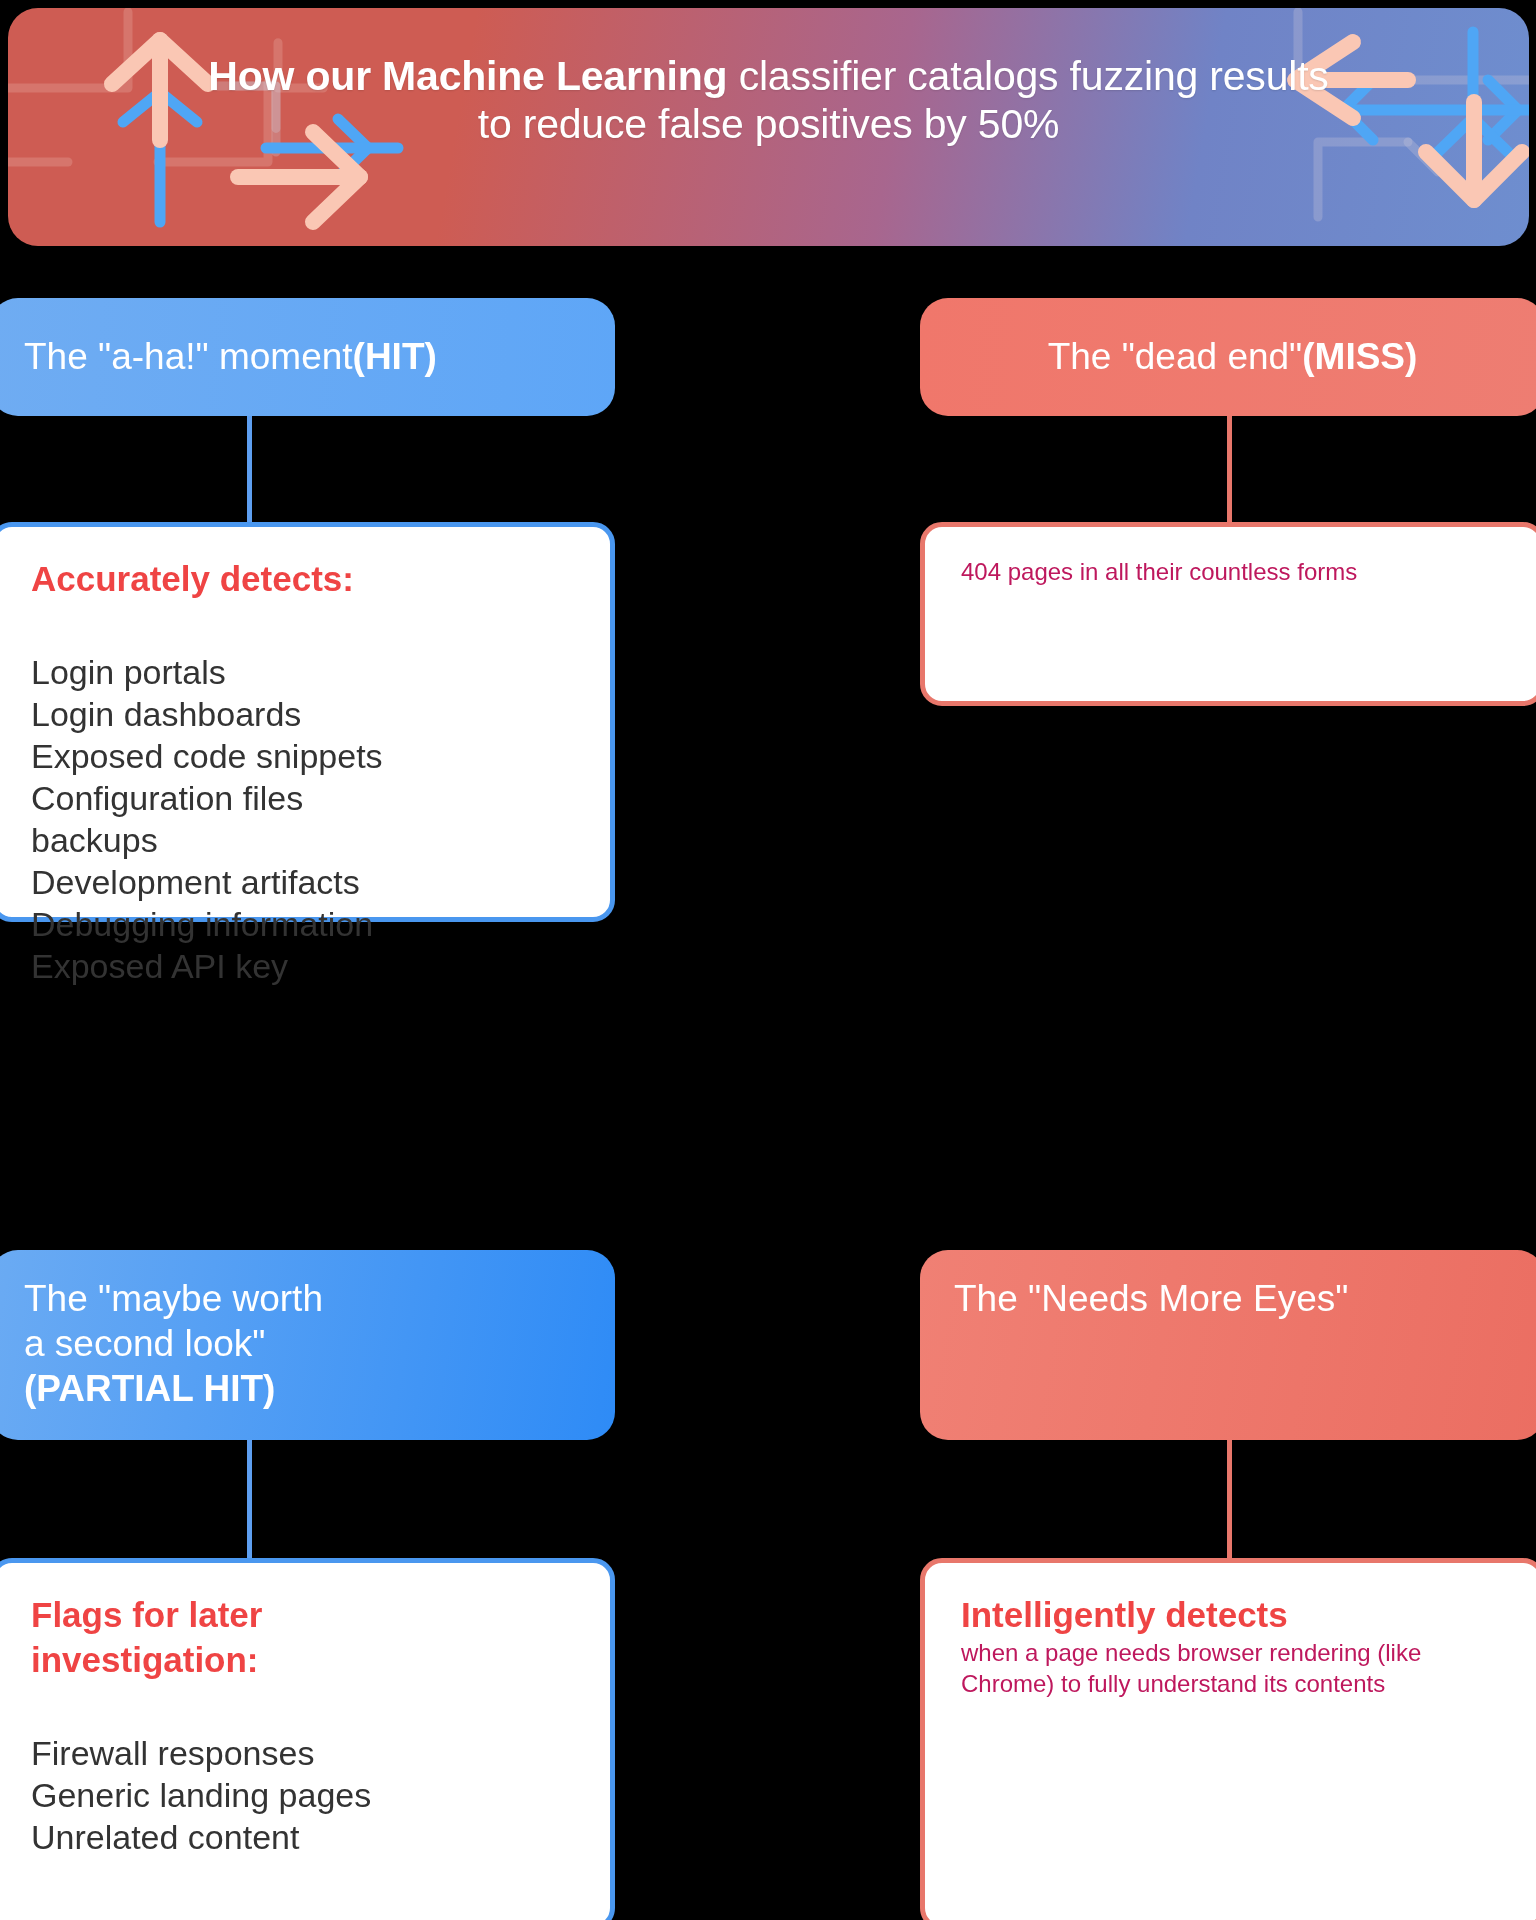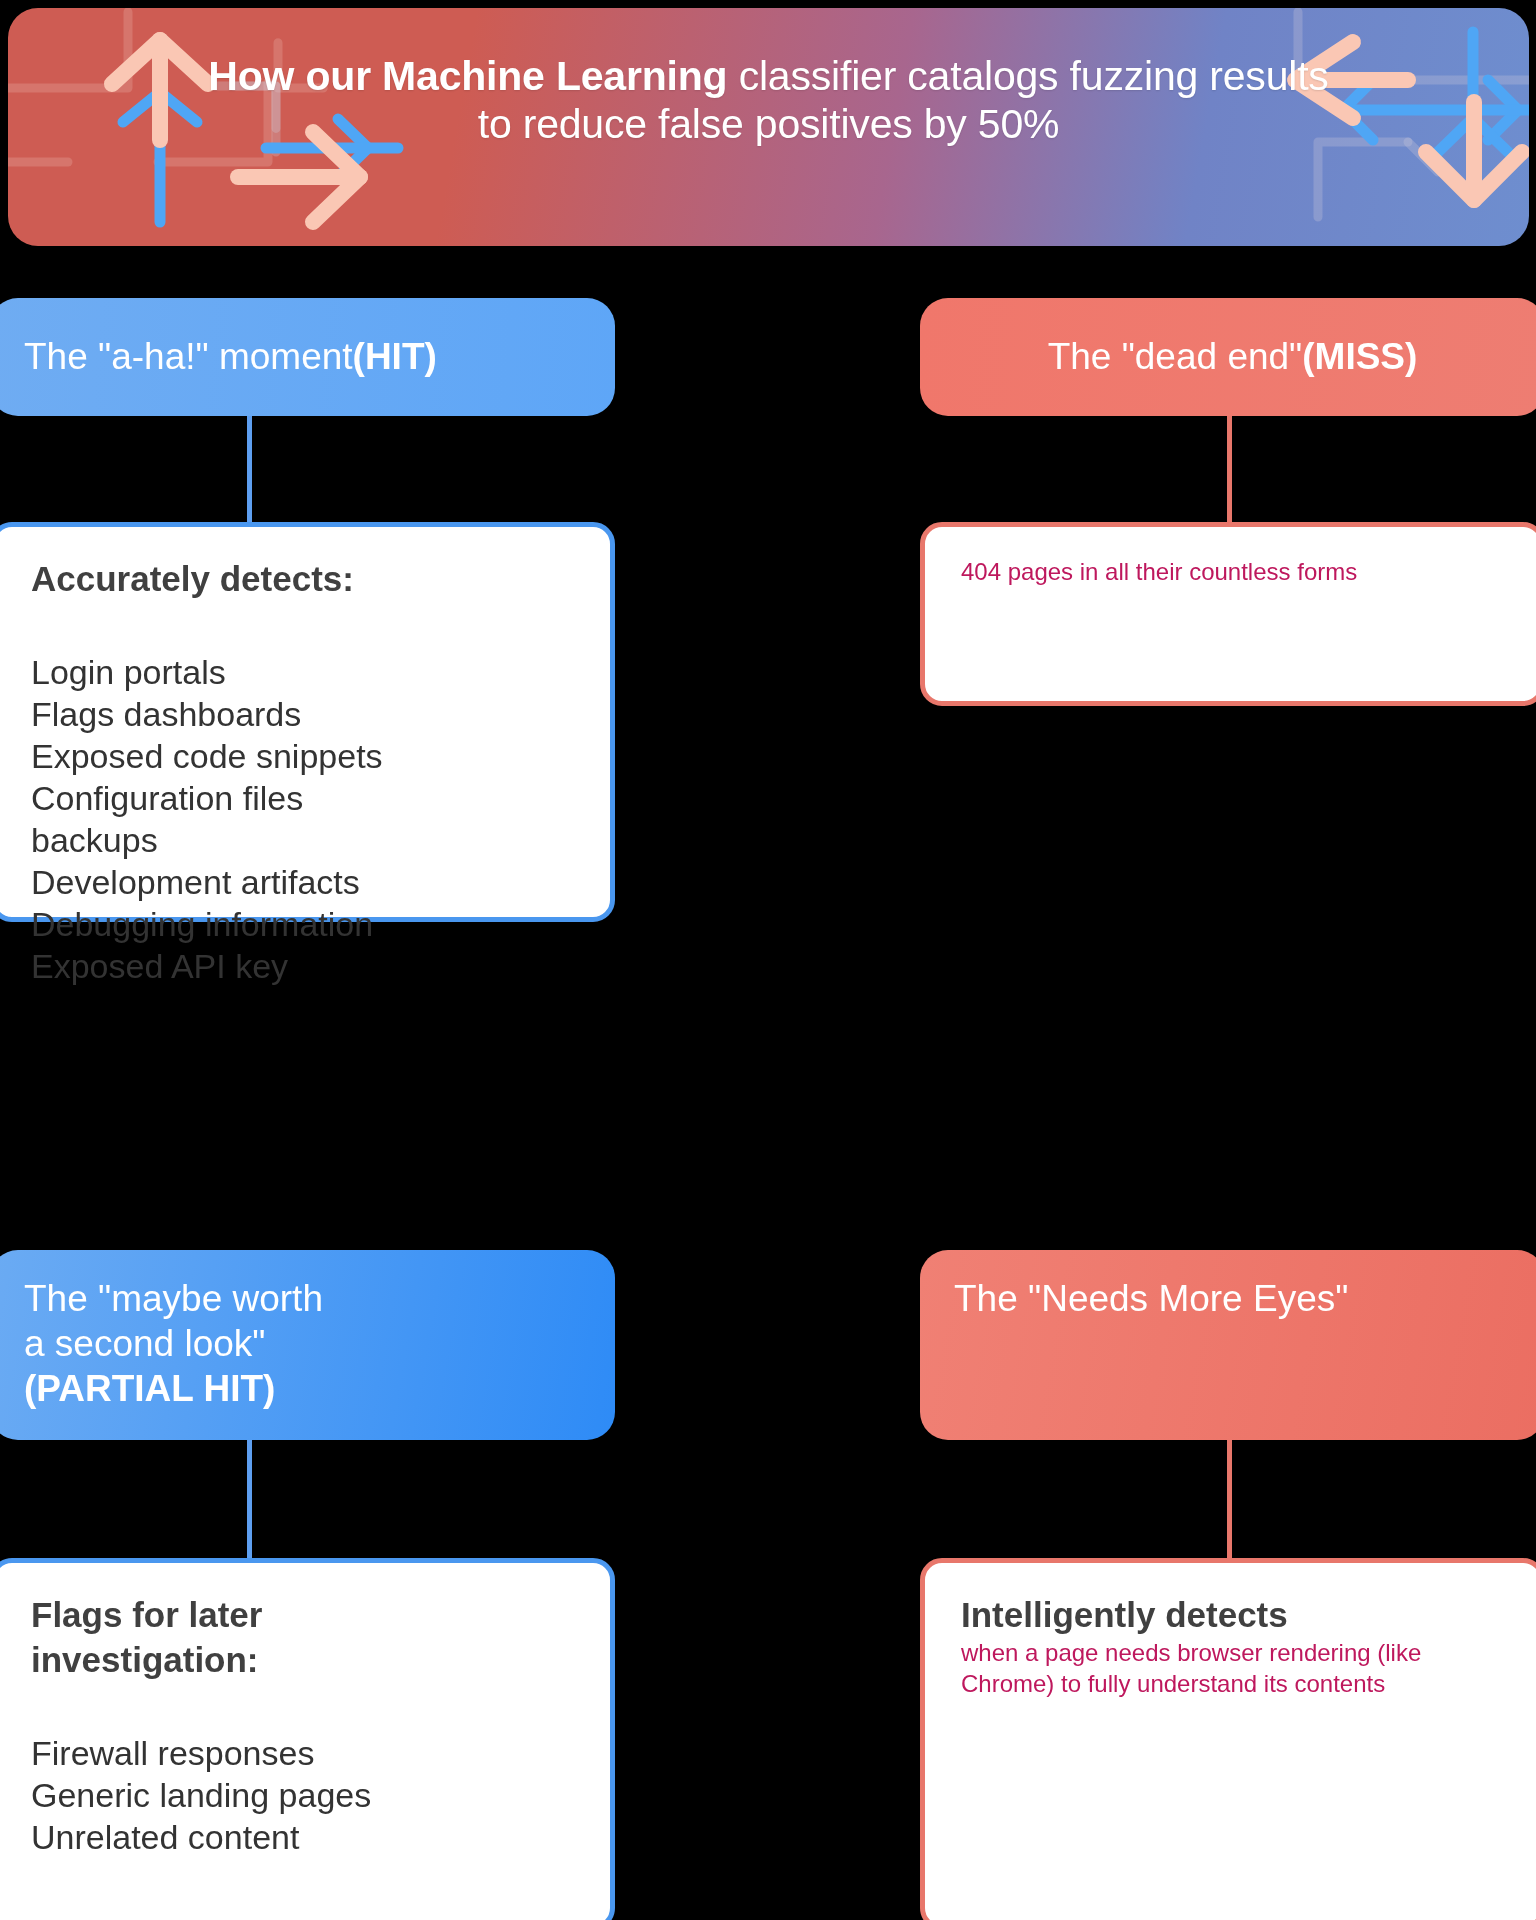--- a/index.html
+++ b/index.html
@@ -105,21 +105,21 @@
     padding: 30px 34px 30px 36px;
     color: #333333;
   }
   .card.blue   { border: 5px solid #4A97EF; }
   .card.salmon { border: 5px solid #E8776B; }
 
   .card-title {
     font-size: 35px;
     font-weight: bold;
     line-height: 1.28;
-    color: #404040;
+    color: #ef4444;
   }
   .card-lead {
     font-size: 24px;
     line-height: 1.28;
     color: #be185d;
   }
   .card-list {
     margin-top: 50px;
     font-size: 34px;
     line-height: 1.235;
@@ -205,21 +205,21 @@
 
   <div class="pill pill-hit">
     <span>The "a-ha!" moment </span>
       <span class="bold">(HIT)</span>
   </div>
 
   <div class="card blue card-hit">
     <div class="card-title">Accurately detects:</div>
     <div class="card-list">
       <div>Login portals</div>
-      <div>Flags dashboards</div>
+      <div>Login dashboards</div>
       <div>Exposed code snippets</div>
       <div>Configuration files</div>
       <div>backups</div>
       <div>Development artifacts</div>
       <div>Debugging information</div>
       <div>Exposed API key</div>
     </div>
   </div>
 
   <div class="pill pill-miss">

